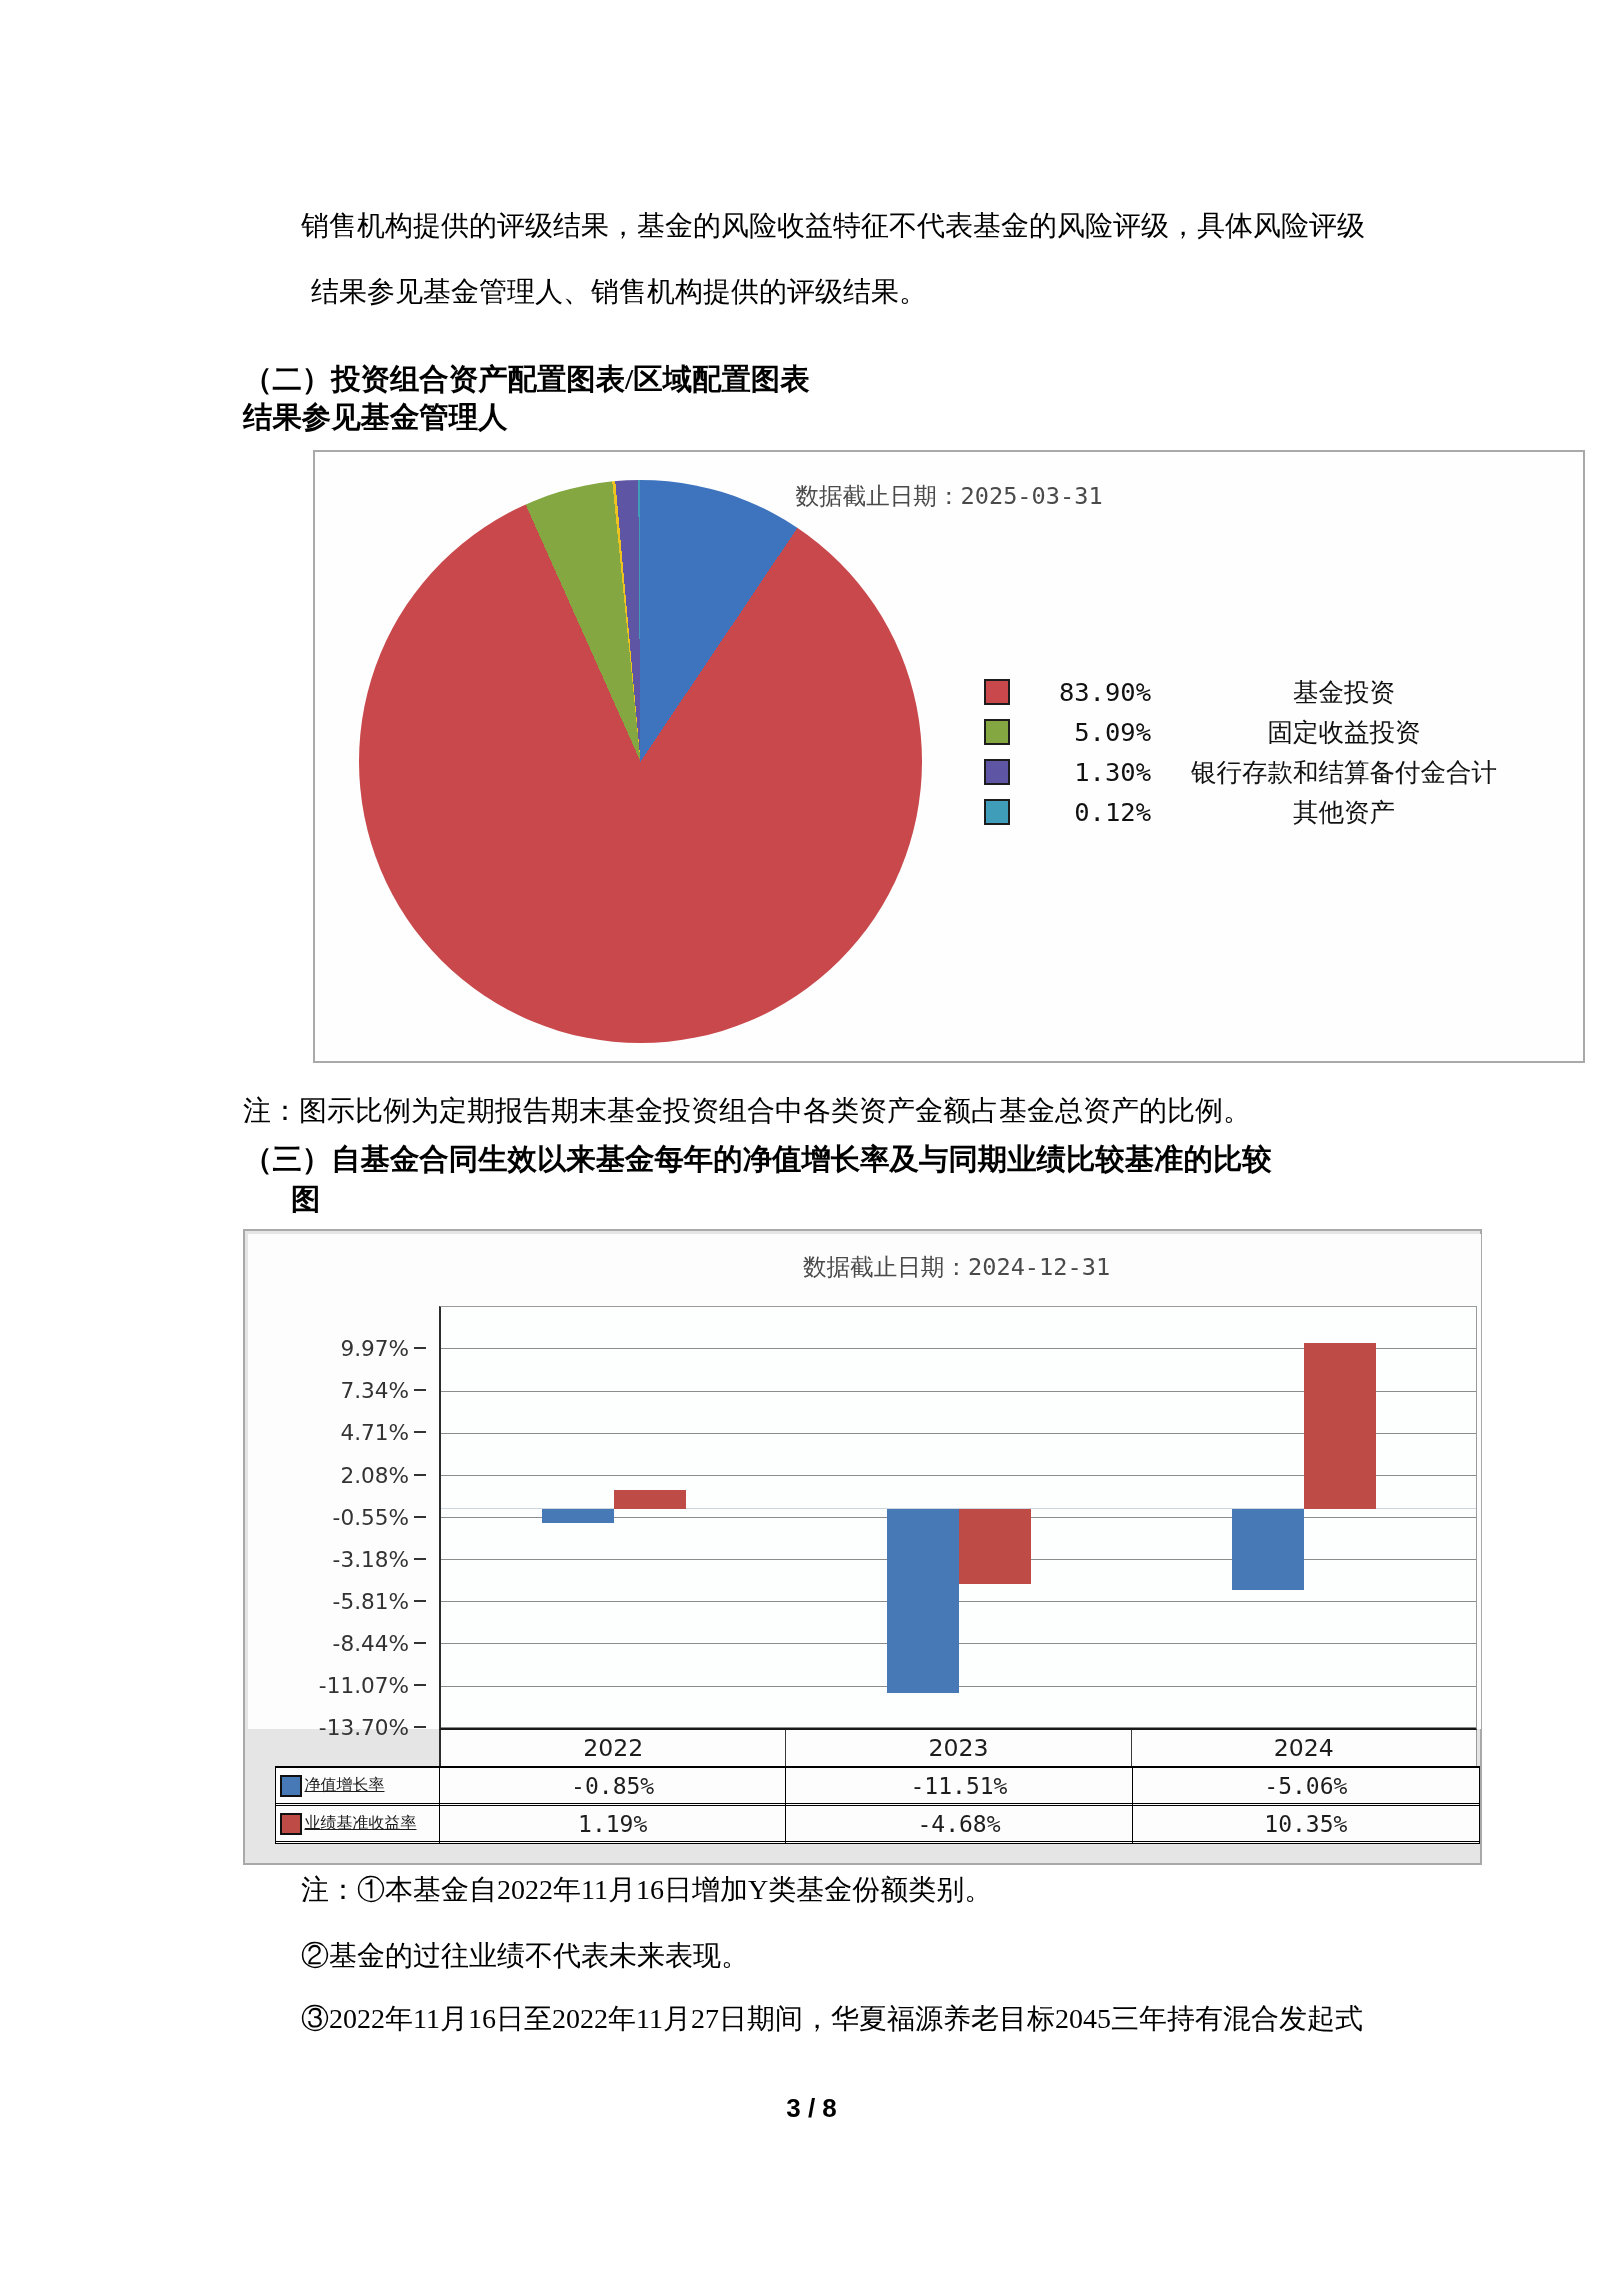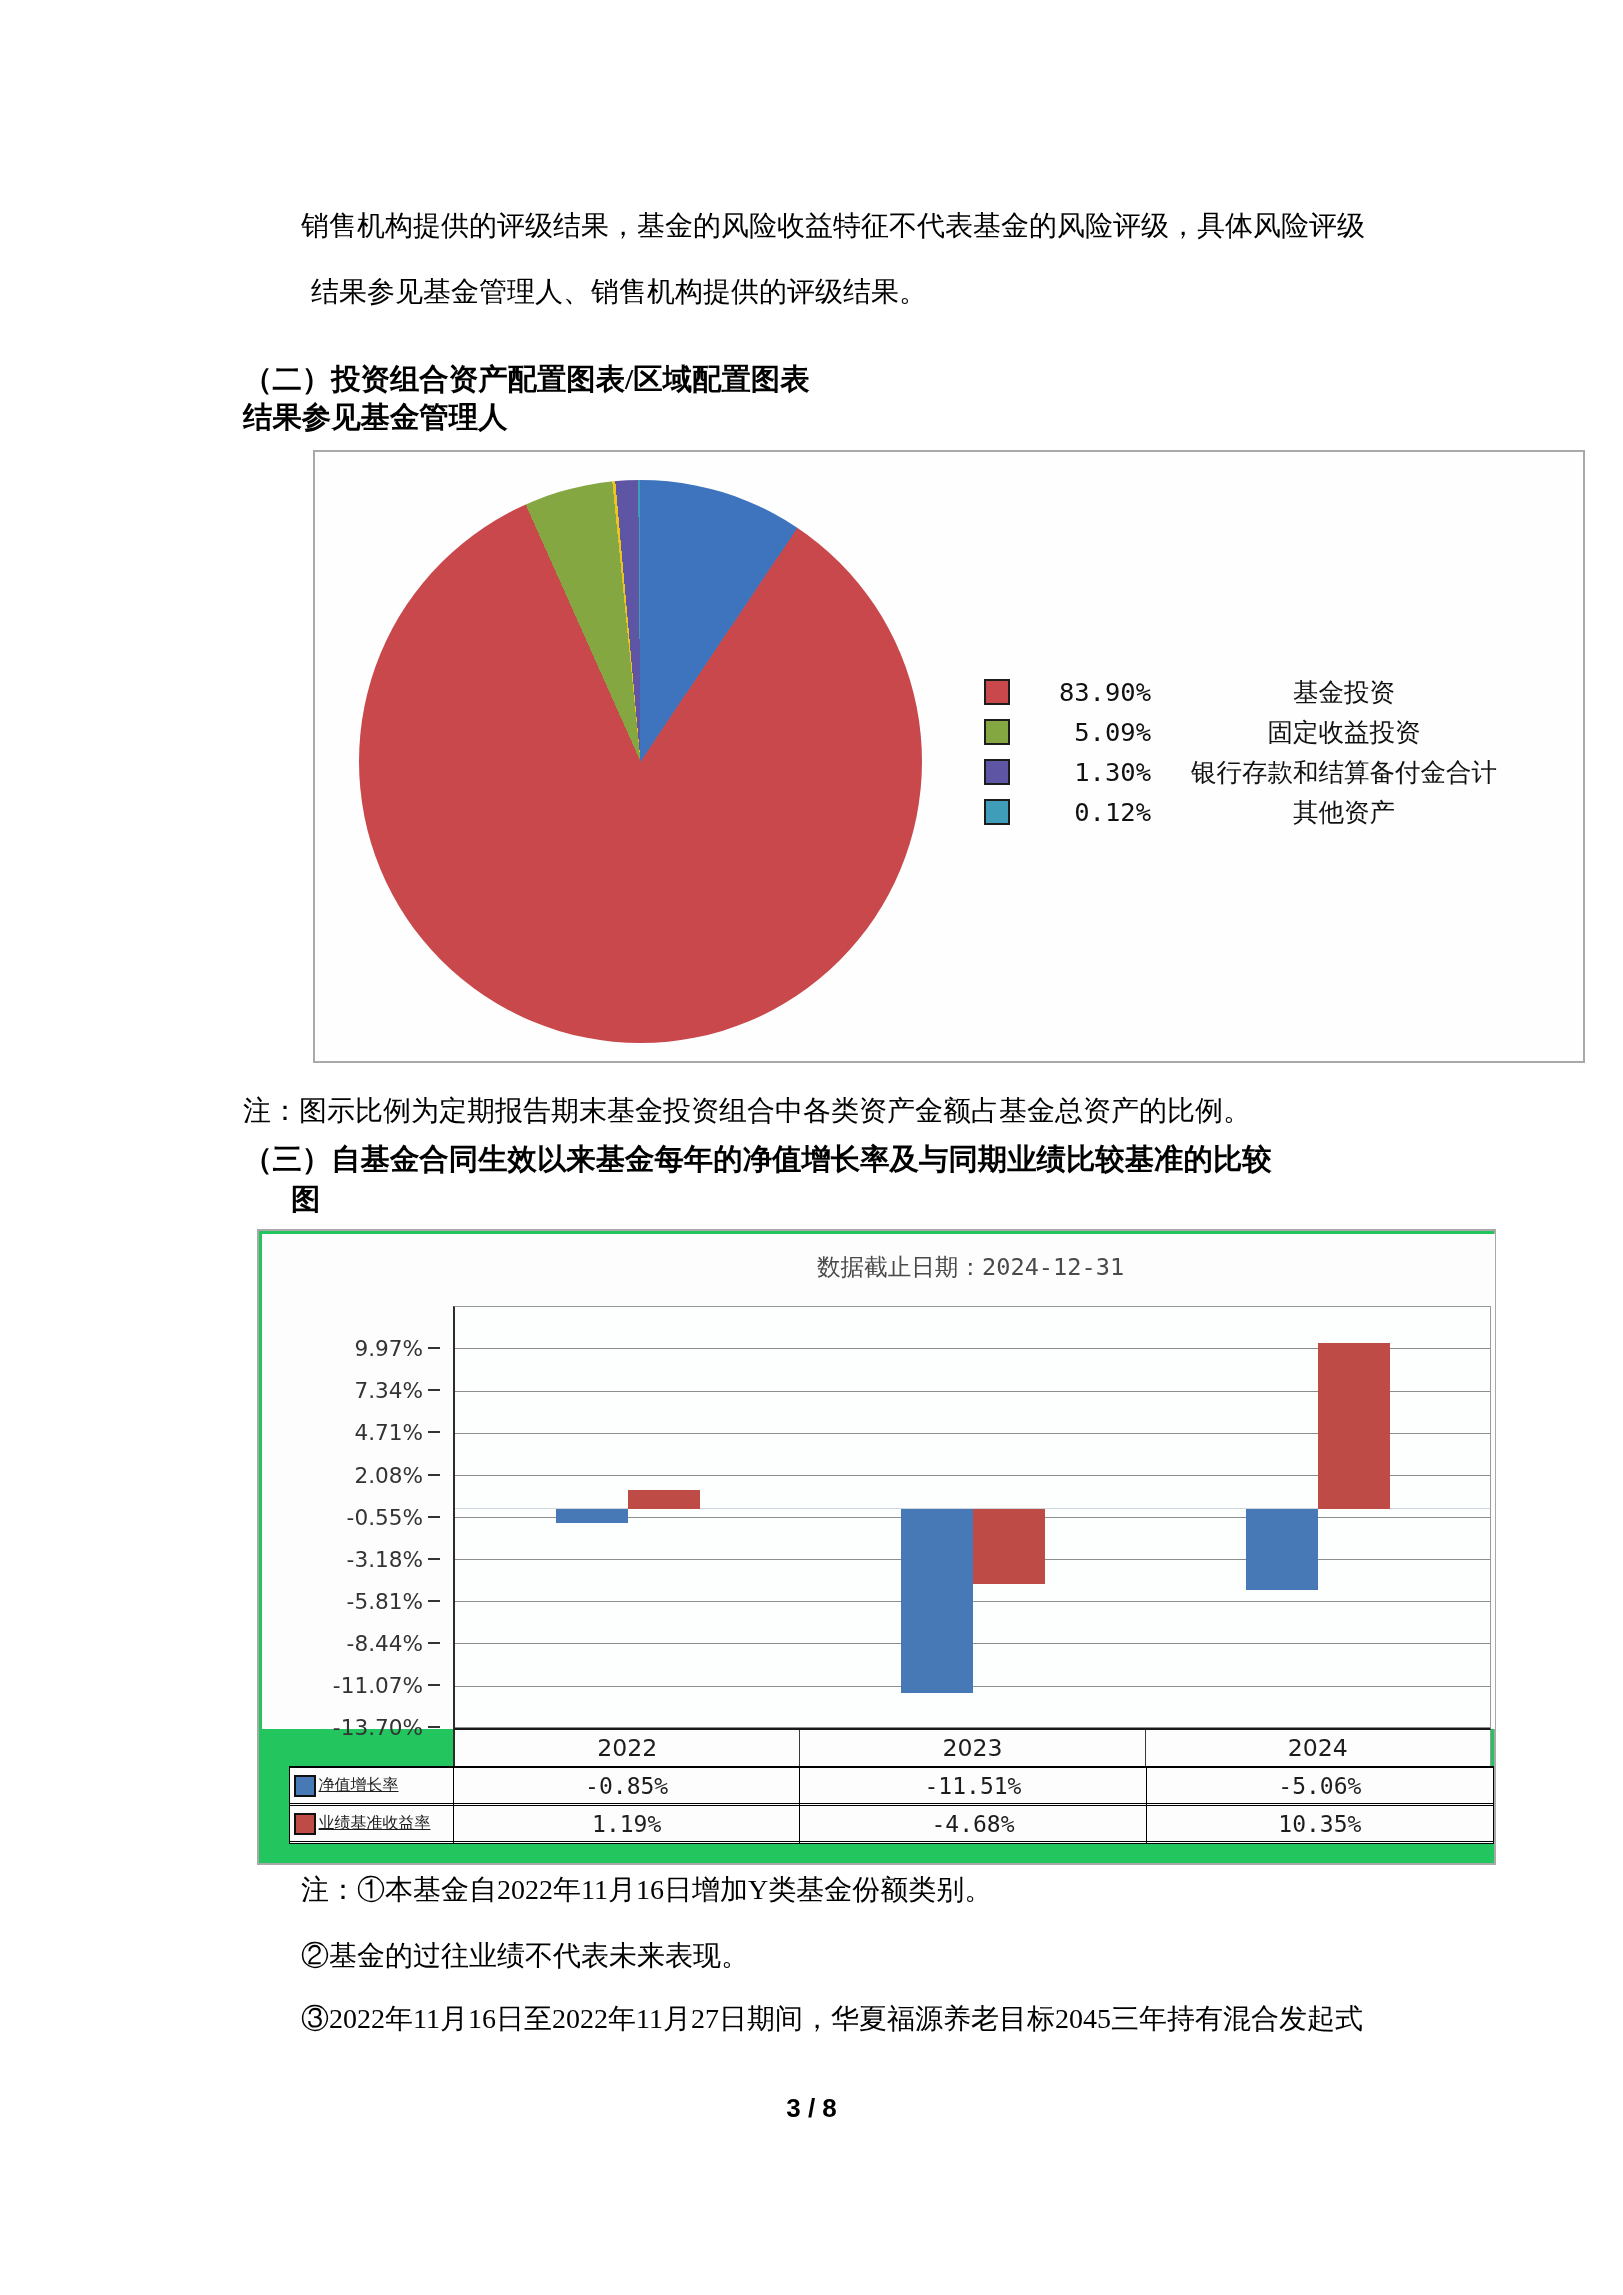--- a/index.html
+++ b/index.html
@@ -7,21 +7,21 @@
     position:relative; width:1623px; height:2295px; background:#ffffff;
     font-family:"Liberation Serif","DejaVu Serif",serif; color:#000;
     overflow:hidden; margin:0 auto;
   }
   .abs{position:absolute;}
   .body-text{font-size:28px; line-height:1.1; white-space:nowrap;}
   .heading{font-size:29.4px; font-weight:bold; line-height:1.1; white-space:nowrap;}
   
   .chart-box{position:absolute; border:2px solid #a9a9a9; box-sizing:border-box;}
   .pie-box{left:313px; top:450px; width:1272px; height:613px; background:#fefefe;}
-  .bar-box{left:257px; top:1229px; width:1239px; height:636px; background:#22c55e;}
+  .bar-box{left:243px; top:1229px; width:1239px; height:636px; background:#e5e5e5;}
   .bar-white{position:absolute; left:2.6px; top:2.6px; width:1233px; height:495px; background:#fdfdfd;}
   .chart-title{
     position:absolute; text-align:center; font-family:"DejaVu Sans Mono",monospace;
     font-size:23.6px; color:#4a4a4a; white-space:nowrap;
   }
   
   .pie-circle{position:absolute; left:44px; top:27.5px; width:563px; height:563px; border-radius:50%;}
   .pie-legend{position:absolute; left:669px; top:220px; width:589px;}
   .legend-row{display:flex; align-items:center; height:40px;}
   .legend-swatch{width:26px; height:26px; border:2.6px solid #1c1c1c; box-sizing:border-box; flex:0 0 auto;}
@@ -77,20 +77,21 @@
 
 <div class="page">
 
   <div class="abs body-text" style="left:301px; top:211px;">销售机构提供的评级结果，基金的风险收益特征不代表基金的风险评级，具体风险评级</div>
   <div class="abs body-text" style="left:311px; top:277px;">结果参见基金管理人、销售机构提供的评级结果。</div>
 
   <div class="abs heading" style="left:243px; top:363px;">（二）投资组合资产配置图表/区域配置图表</div>
   <div class="abs heading" style="left:243px; top:401px;">结果参见基金管理人</div>
 
   <div class="chart-box pie-box">
+    <div class="chart-title" style="left:0; top:27.5px; width:100%;">数据截止日期：2025-03-31</div>
     <div class="pie-circle" style="background: conic-gradient(rgb(62, 116, 190) 0%, rgb(62, 116, 190) 9.41%, rgb(200, 72, 75) 9.41%, rgb(200, 72, 75) 93.31%, rgb(132, 167, 66) 93.31%, rgb(132, 167, 66) 98.4%, rgb(239, 195, 31) 98.4%, rgb(239, 195, 31) 98.57%, rgb(95, 85, 165) 98.57%, rgb(95, 85, 165) 99.87%, rgb(63, 157, 186) 99.87%, rgb(63, 157, 186) 99.99%);"></div>
     <div class="pie-legend">
         <div class="legend-row">
           <span class="legend-swatch" style="background: rgb(200, 72, 75);"></span>
           <span class="legend-pct">83.90%</span>
           <span class="legend-label">基金投资</span>
         </div>
         <div class="legend-row">
           <span class="legend-swatch" style="background: rgb(132, 167, 66);"></span>
           <span class="legend-pct">5.09%</span>

